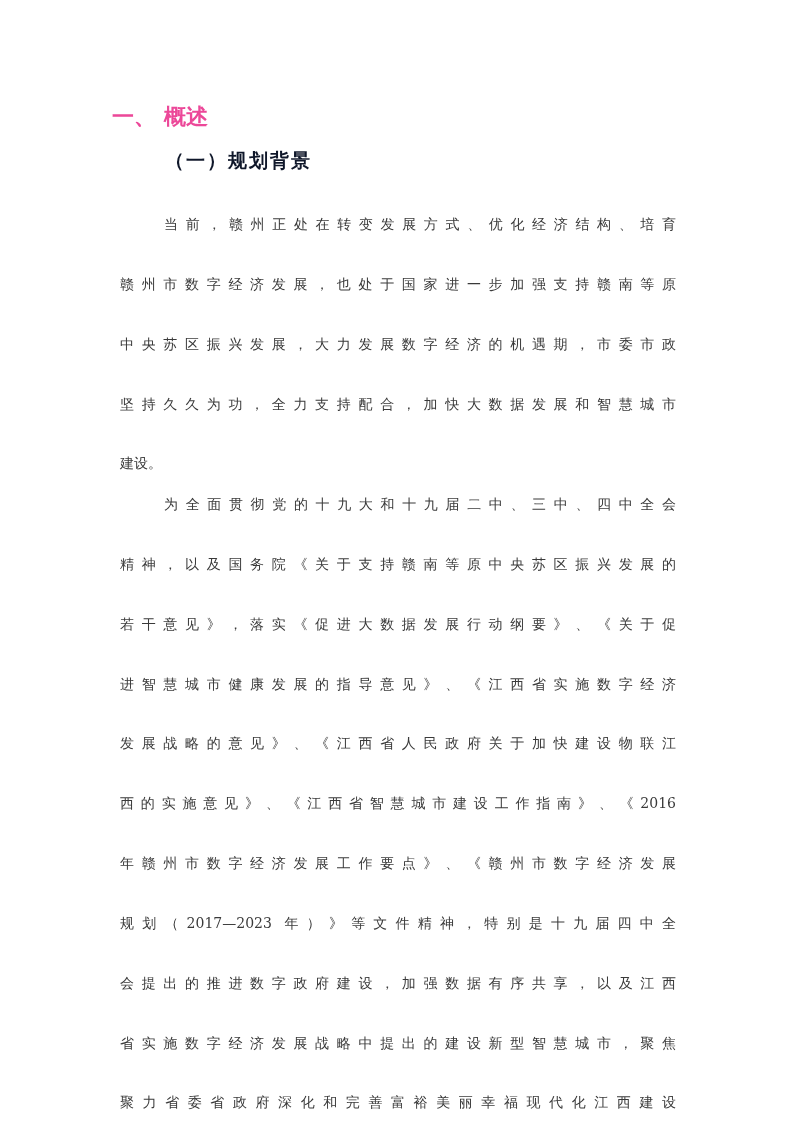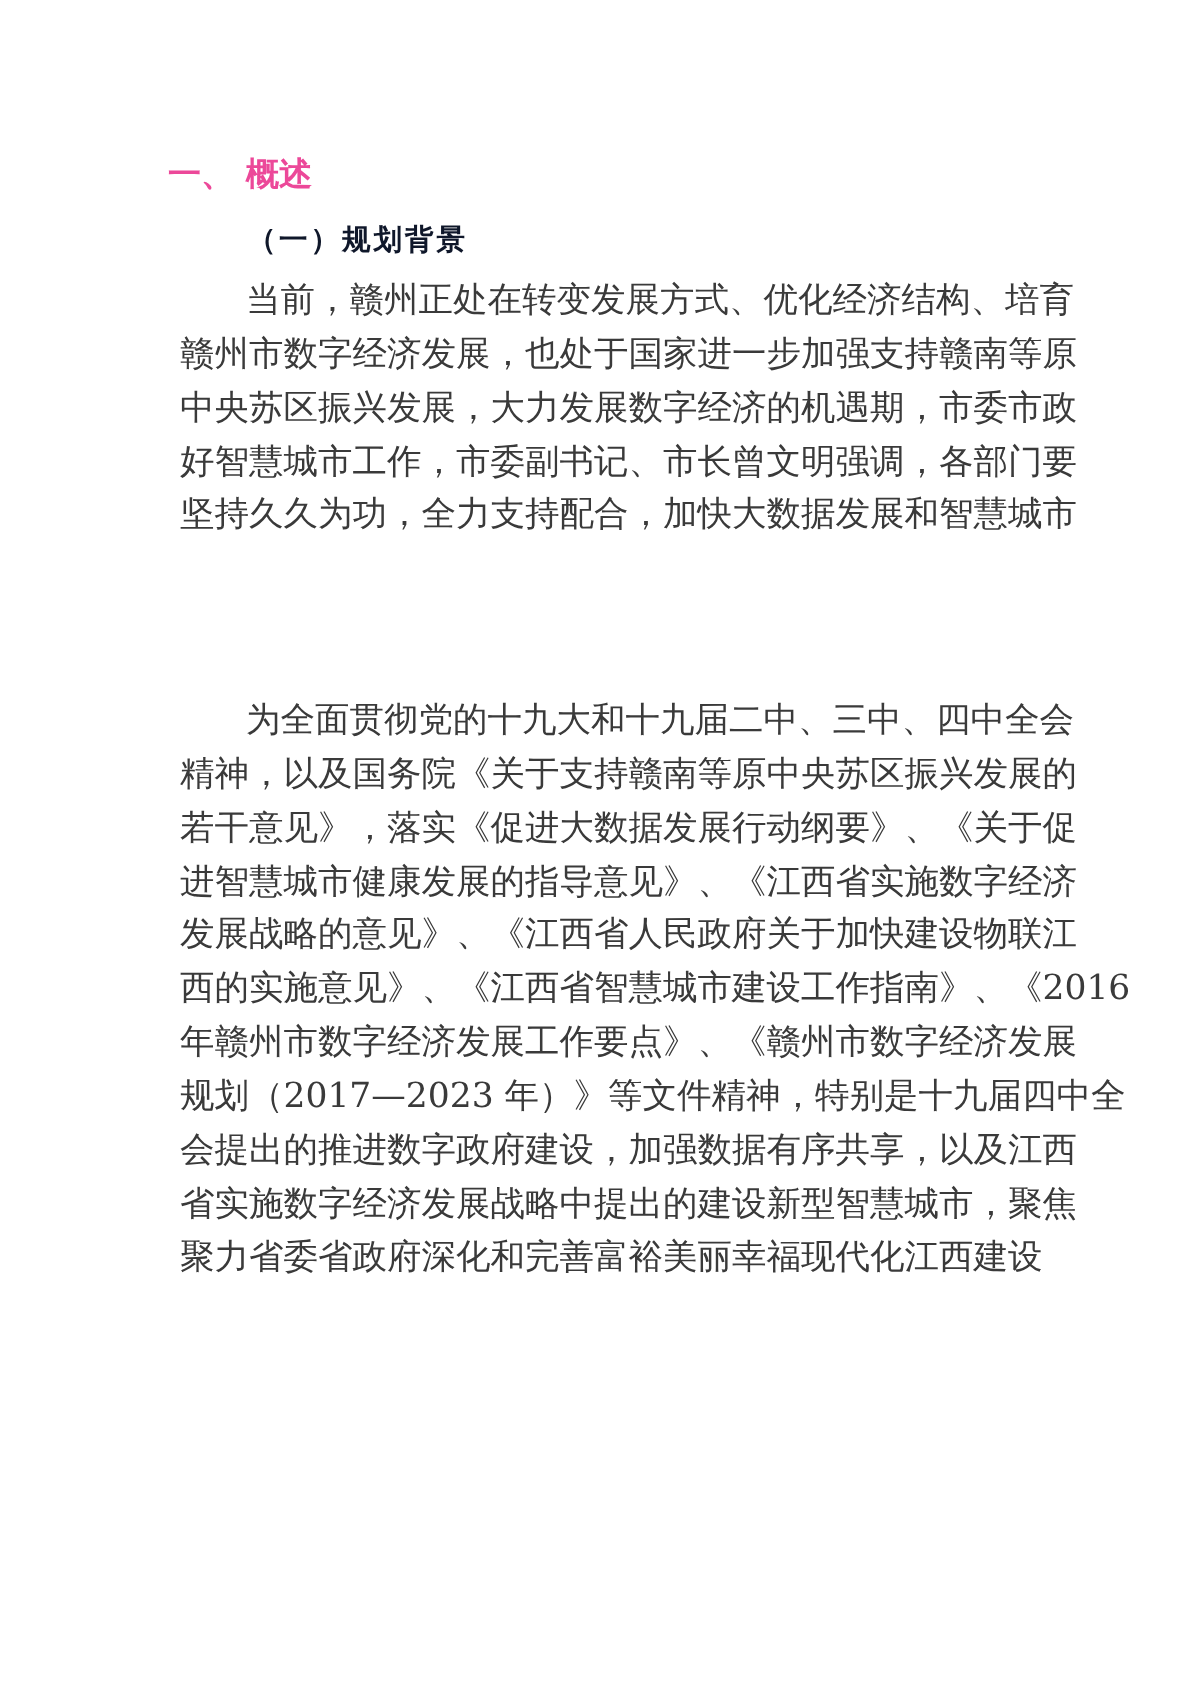--- a/index.html
+++ b/index.html
@@ -47,25 +47,26 @@
       white-space: nowrap;
     }
     .para {
       position: absolute;
       left: 120px;
       width: 556px;
     }
     .line {
       height: 35.85px;
       line-height: 35.85px;
-      font-size: 23px;
+      font-size: 14px;
       white-space: nowrap;
       text-align: justify;
       text-align-last: justify;
       color: #3a3a3a;
+      margin-top: 24px;
     }
     .line.indent { padding-left: 44px; }
     .line.last { text-align-last: left; }
     #p1 { top: 183px; }
     #p2 { top: 463px; }
   </style>
 </head>
 <body>
 
 <div class="page">
@@ -73,22 +74,22 @@
   <div class="h1">
     <span class="num">一、</span><span>概述</span>
   </div>
 
   <div class="h2">（一）规划背景</div>
 
   <div class="para" id="p1">
     <div class="line indent">当前，赣州正处在转变发展方式、优化经济结构、培育</div>
     <div class="line">赣州市数字经济发展，也处于国家进一步加强支持赣南等原</div>
     <div class="line">中央苏区振兴发展，大力发展数字经济的机遇期，市委市政</div>
-    <div class="line">好智慧城市工作，市委副书记、市长曾文明强调，各部门要</div>
     <div class="line">坚持久久为功，全力支持配合，加快大数据发展和智慧城市</div>
+    <div class="line last">建设。</div>
   </div>
 
   <div class="para" id="p2">
     <div class="line indent">为全面贯彻党的十九大和十九届二中、三中、四中全会</div>
     <div class="line">精神，以及国务院《关于支持赣南等原中央苏区振兴发展的</div>
     <div class="line">若干意见》，落实《促进大数据发展行动纲要》、《关于促</div>
     <div class="line">进智慧城市健康发展的指导意见》、《江西省实施数字经济</div>
     <div class="line">发展战略的意见》、《江西省人民政府关于加快建设物联江</div>
     <div class="line">西的实施意见》、《江西省智慧城市建设工作指南》、《2016</div>
     <div class="line">年赣州市数字经济发展工作要点》、《赣州市数字经济发展</div>

